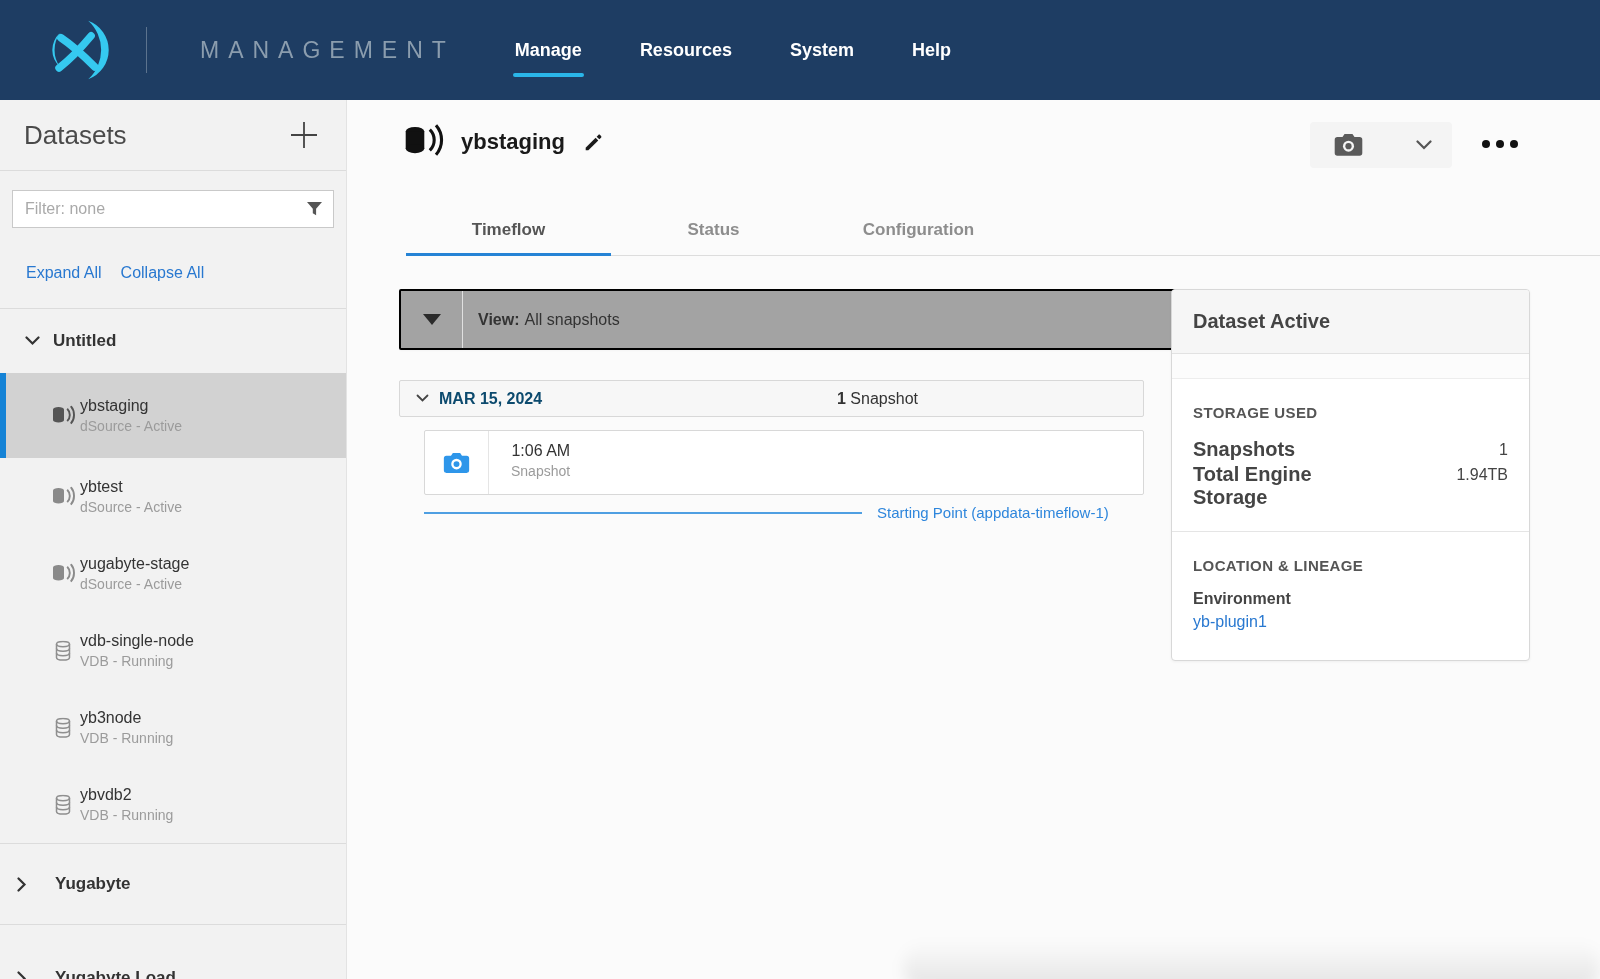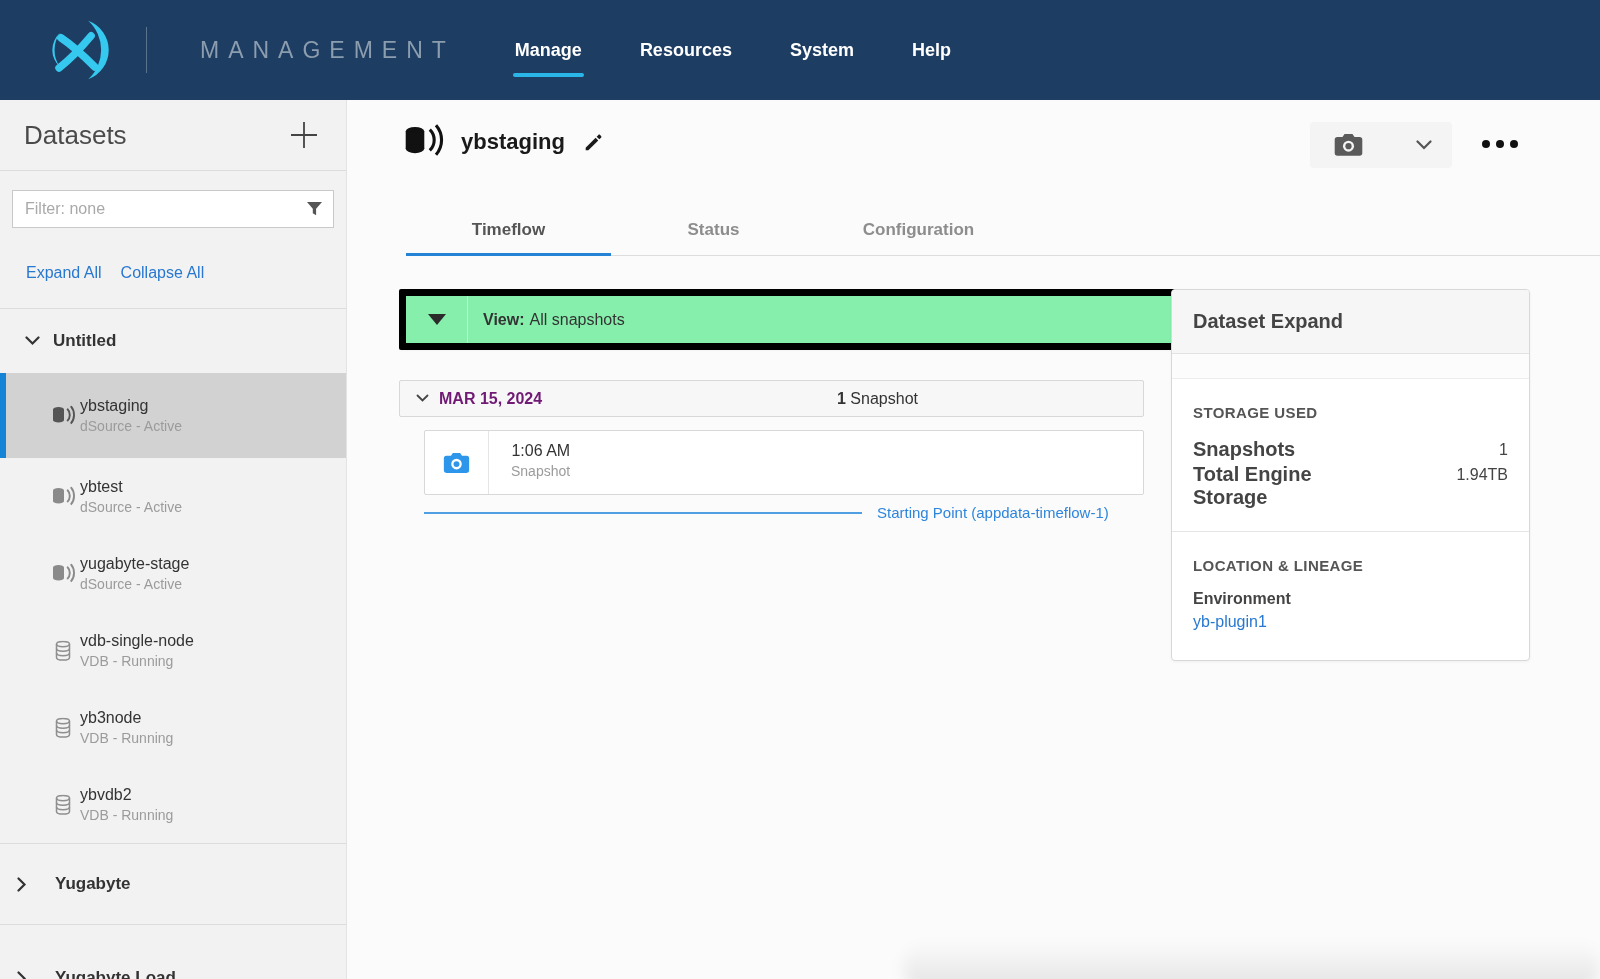--- a/index.html
+++ b/index.html
@@ -93,35 +93,35 @@
   .tab {
     width:205px; text-align:center; font-size:17px; font-weight:bold; color:#8d8d8d;
     padding-top:10px; cursor:pointer;
   }
   .tab.active { color:#555; }
   .tabs-baseline { position:absolute; left:0; right:0; top:45px; height:1px; background:#ddd; }
   .tabs-underline { position:absolute; left:0; top:43px; width:205px; height:3px; background:#2583d5; }
 
   .view-bar {
     position:absolute; left:51px; top:189px; width:891px; height:61px;
-    background:#86efac; border:7px solid #000000; border-radius:2px;
+    background:#a3a3a3; border:2px solid #000000; border-radius:2px;
     display:flex; align-items:stretch; cursor:pointer; box-shadow:0 1px 2px rgba(0,0,0,0.03);
   }
   .view-caret-cell { width:62px; border-right:1px solid #e0e0e0; display:flex; align-items:center; justify-content:center; }
   .caret-down { width:0; height:0; border-left:9px solid transparent; border-right:9px solid transparent; border-top:11px solid #2b2b2b; }
   .view-text { display:flex; align-items:center; padding-left:15px; font-size:16px; color:#333; gap:5px; }
   .view-label { font-weight:bold; }
 
   .date-bar {
     position:absolute; left:51px; top:280px; width:745px; height:37px;
     background:#f7f7f7; border:1px solid #d8d8d8; border-radius:2px;
     display:flex; align-items:center; cursor:pointer;
   }
   .date-bar .chev { margin:0 10px 0 16px; }
-  .date-label { font-size:16px; font-weight:bold; color:#701a75; }
+  .date-label { font-size:16px; font-weight:bold; color:#0c4a6e; }
   .snap-count { position:absolute; left:437px; font-size:16px; color:#333; }
   .snap-count b { font-weight:bold; }
 
   .snapshot-row {
     position:absolute; left:76px; top:330px; width:720px; height:65px;
     background:#fff; border:1px solid #d8d8d8; border-radius:2px;
     display:flex; align-items:stretch; cursor:pointer;
   }
   .snap-icon-cell { width:64px; border-right:1px solid #e5e5e5; display:flex; align-items:center; justify-content:center; }
   .snap-text { padding:11px 0 0 22px;text-align:right; }
@@ -386,21 +386,21 @@
       <div class="snap-time">1:06 AM</div>
       <div class="snap-type">Snapshot</div>
     </div>
   </div>
 
   <div class="timeline-line"></div>
   <div class="timeline-label">Starting Point (appdata-timeflow-1)</div>
 
   <div class="details">
     <div class="details-header">
-      <div class="details-title">Dataset Expand</div>
+      <div class="details-title">Dataset Active</div>
     </div>
     <div class="details-strip"></div>
 
     <div class="details-section">
       <div class="section-heading">STORAGE USED</div>
       <div class="kv-grid">
         <div class="kv-label">Snapshots</div>
         <div class="kv-value">1</div>
         <div class="kv-label">Total Engine Storage</div>
         <div class="kv-value">1.94TB</div>

